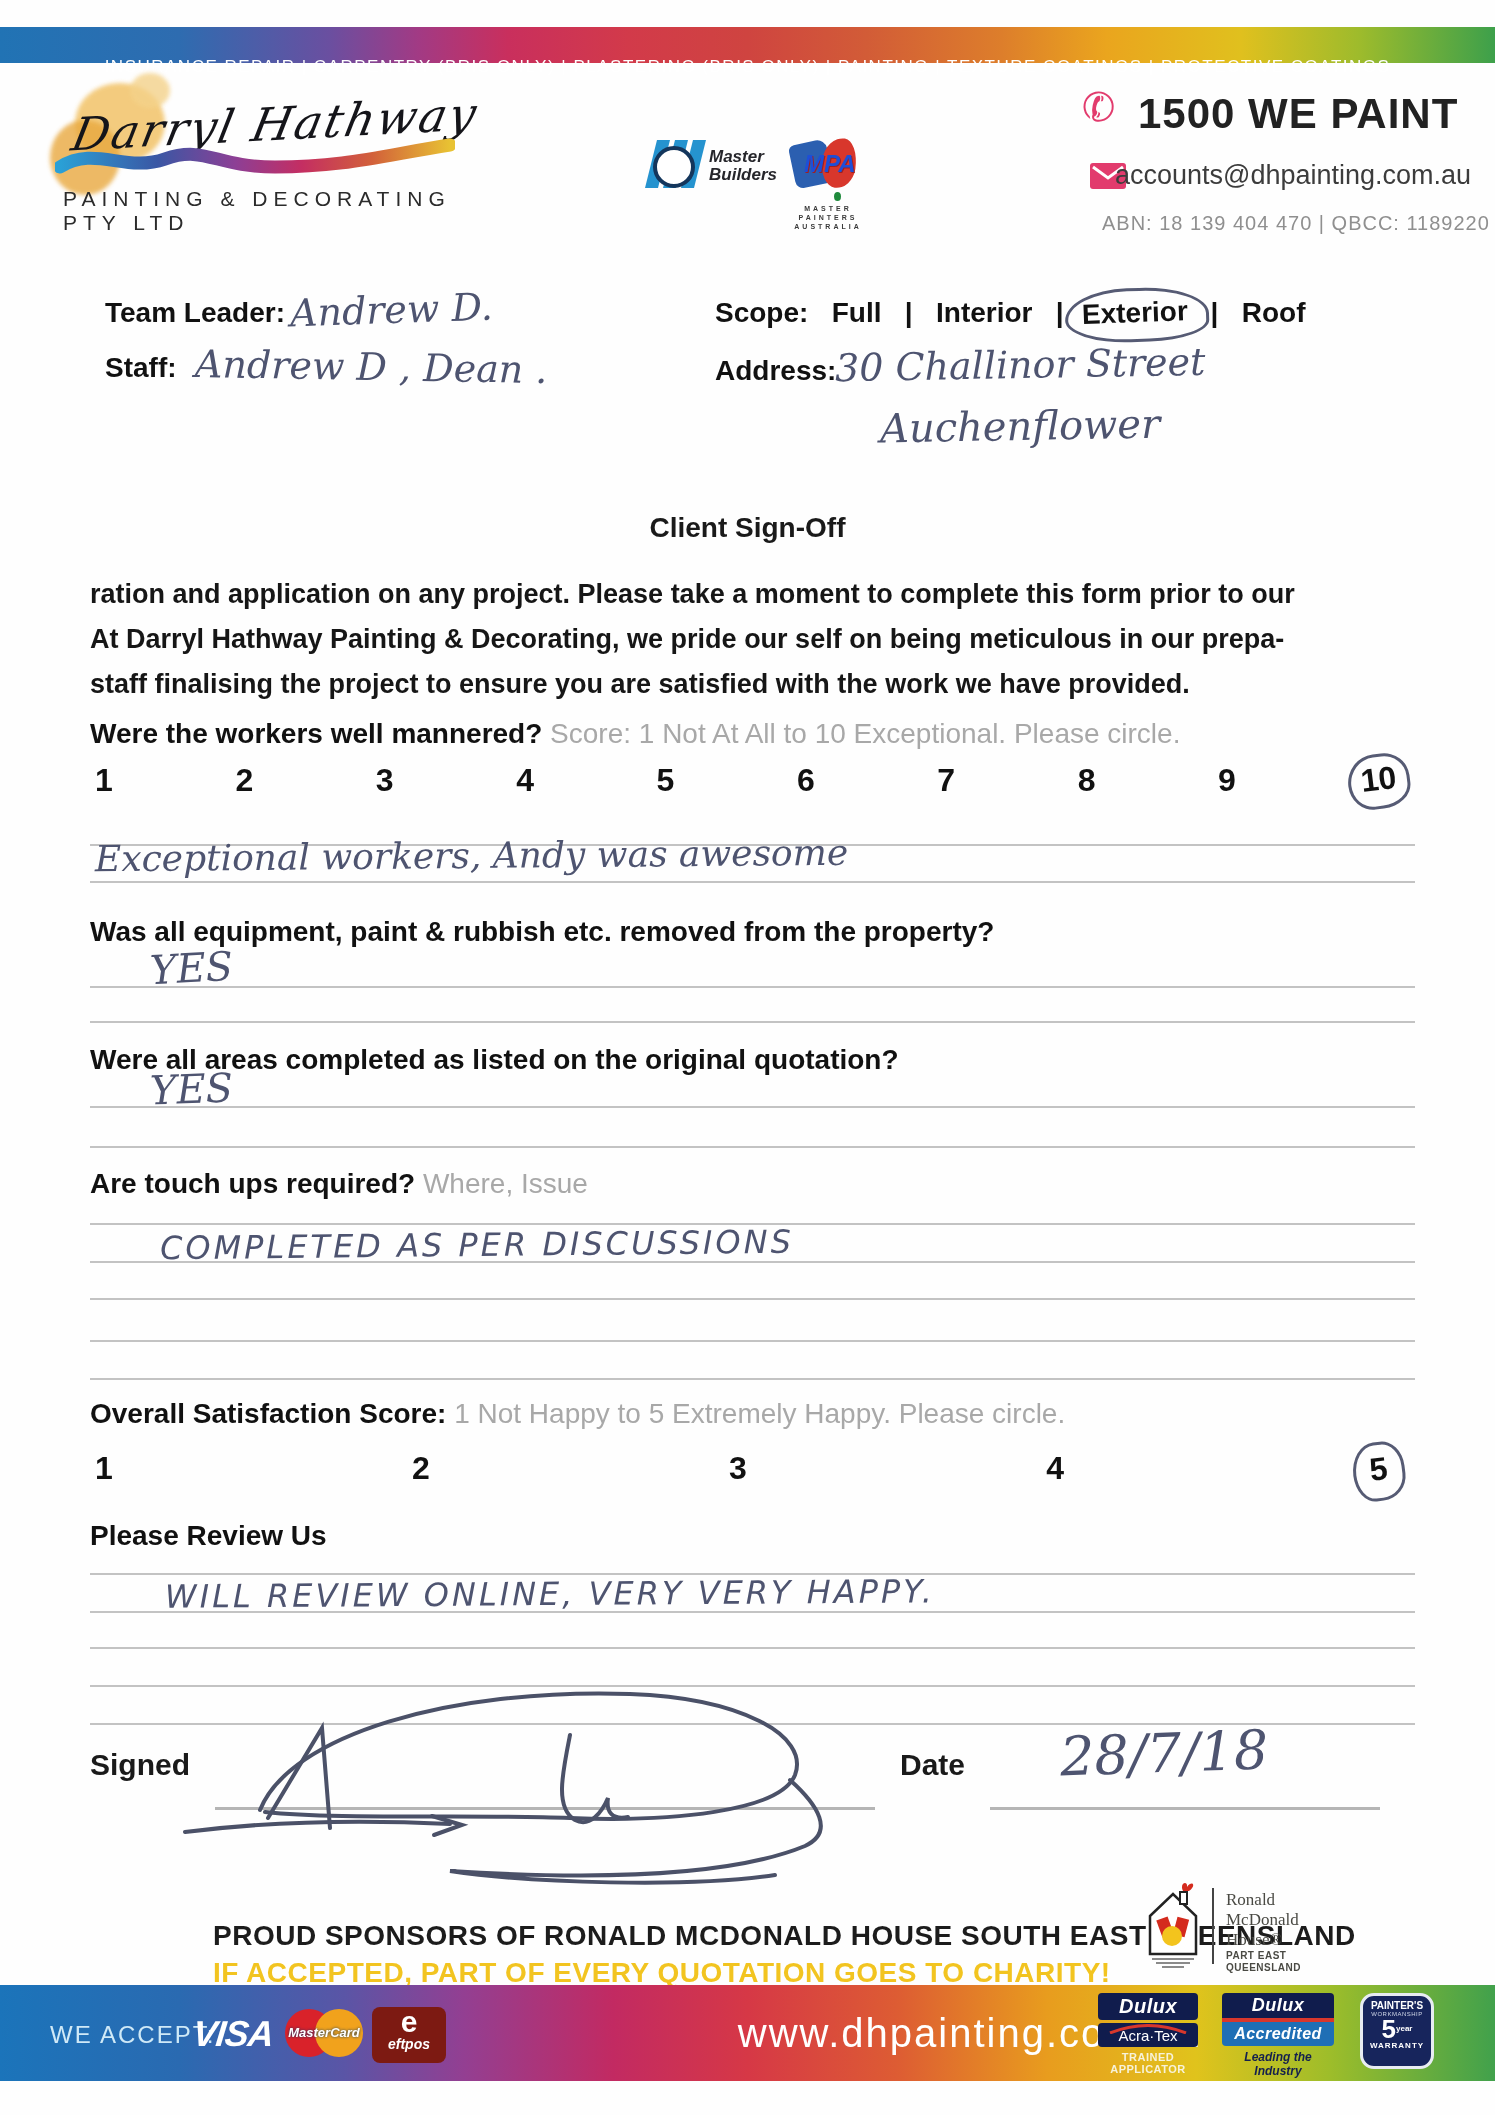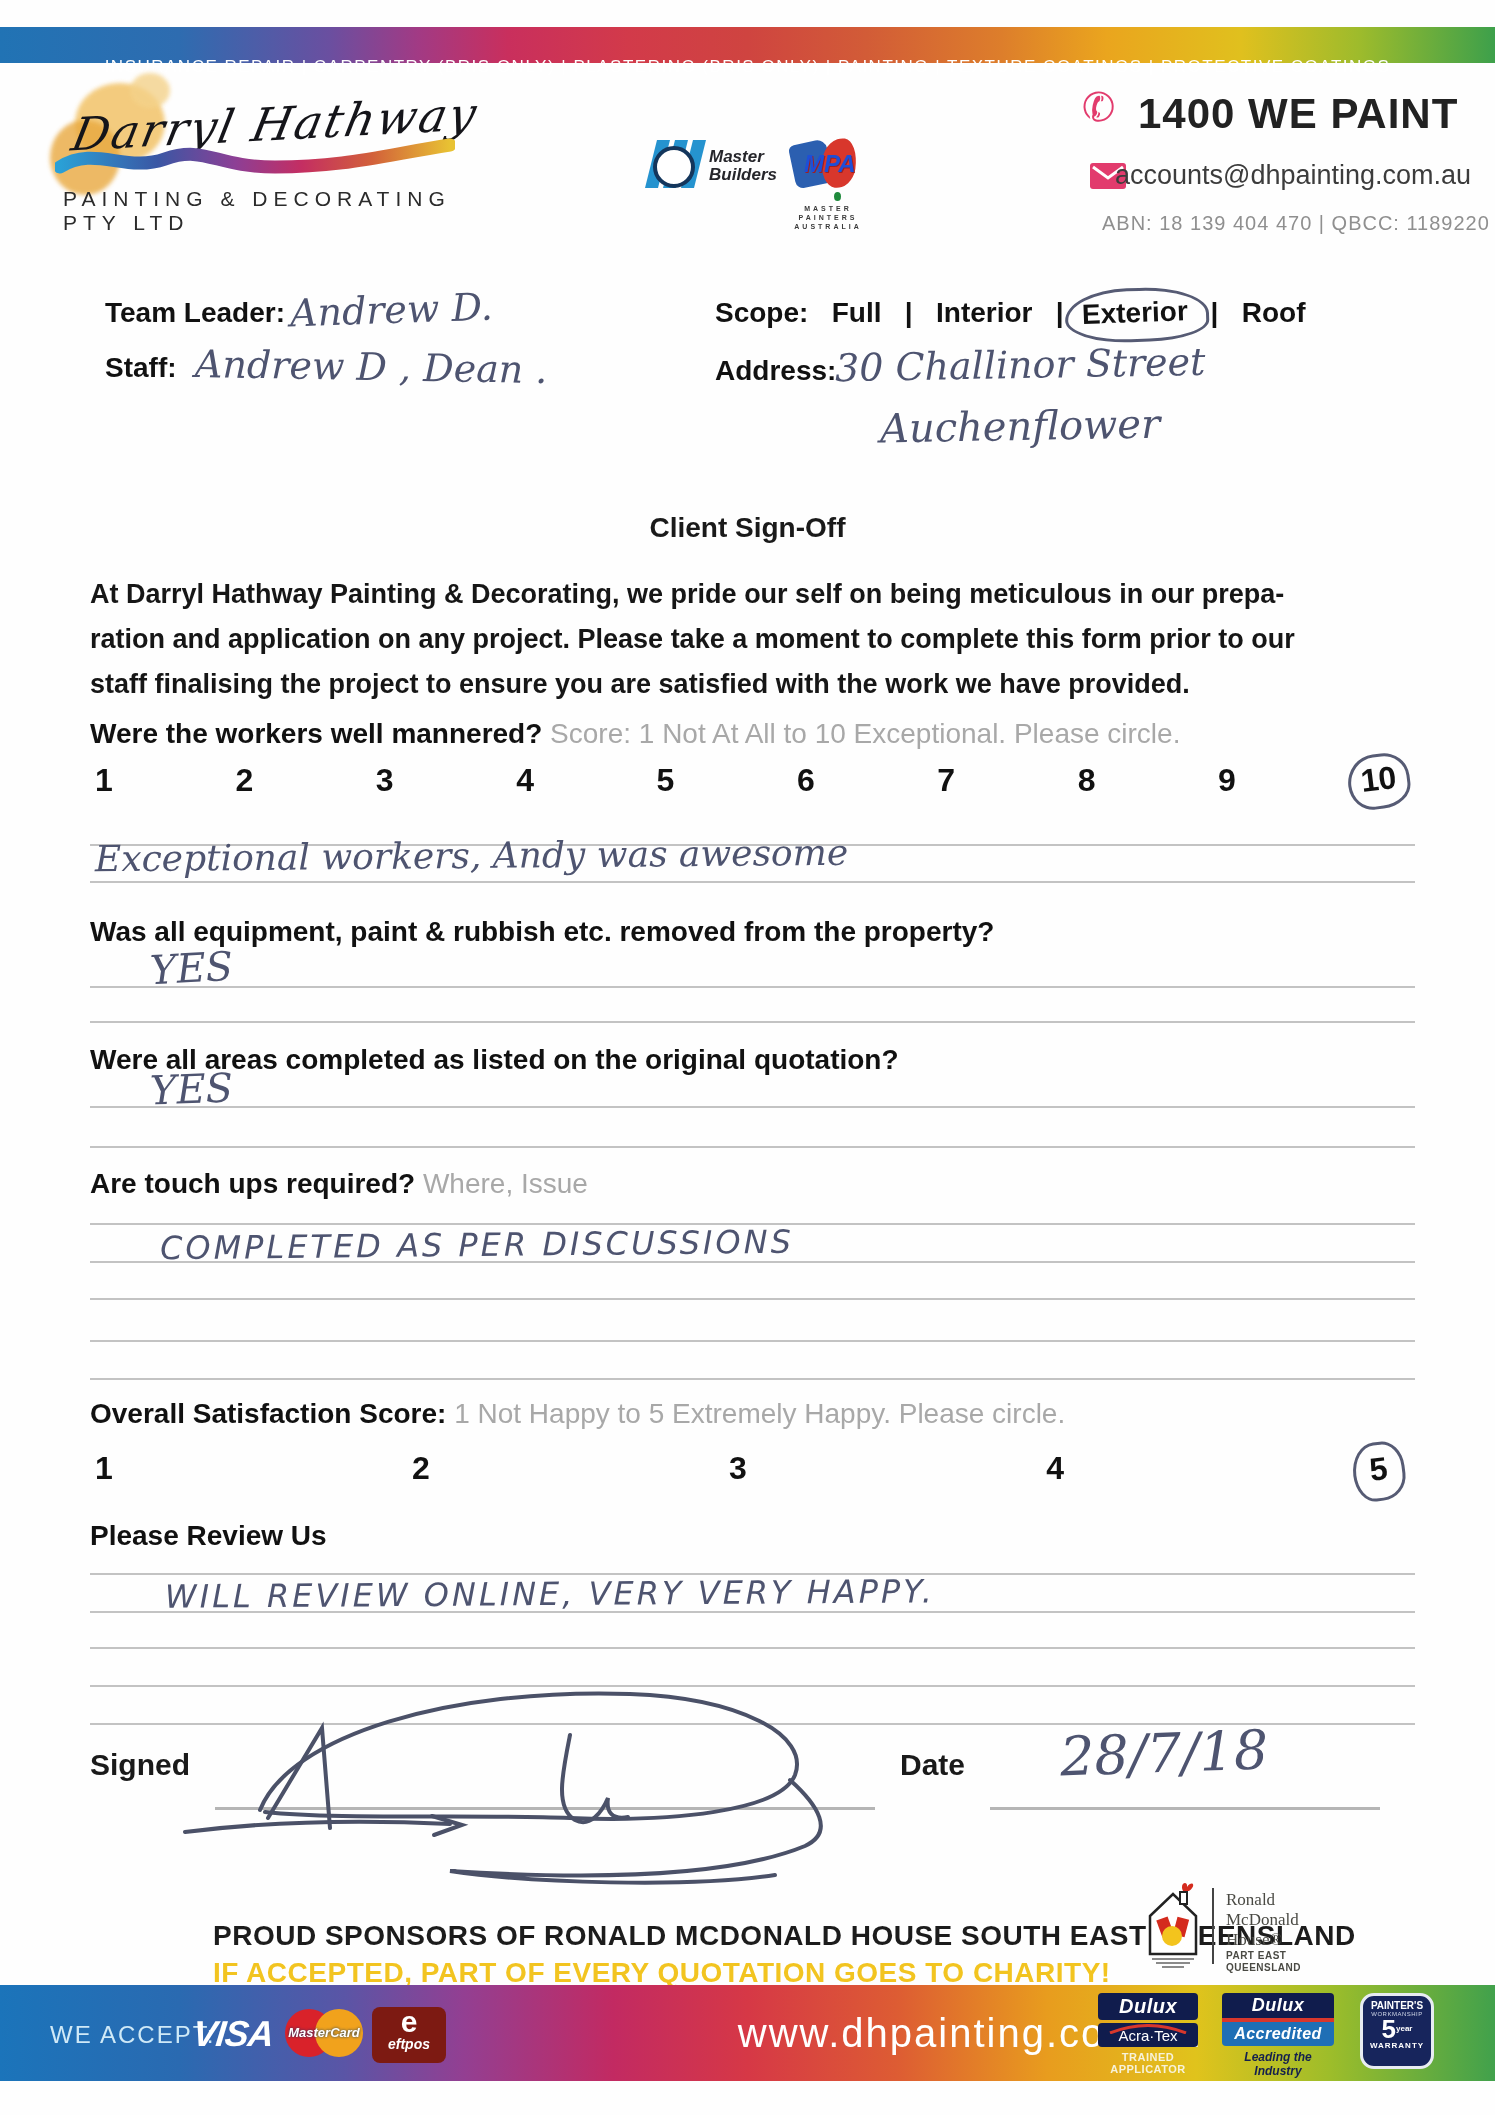--- a/index.html
+++ b/index.html
@@ -120,21 +120,21 @@
     <div class="mpa-word" style="left:14px;top:12px;">MPA</div>
     <div class="mpa-dot" style="left:44px;top:54px;"></div>
     <div class="abs mpa-sub" style="left:0;top:66px;width:76px;">
       <div>MASTER</div>
       <div>PAINTERS</div>
       <div>AUSTRALIA</div>
     </div>
   </div>
 
   <div class="abs pink-glyph" style="top:84px;left:1082px;font-size:40px;transform:rotate(-12deg);">✆</div>
-  <div class="abs phone-number" style="top:90px;left:1138px;">1400 WE PAINT</div>
+  <div class="abs phone-number" style="top:90px;left:1138px;">1500 WE PAINT</div>
   <svg class="abs" style="top:163px;left:1090px;" width="36" height="26" viewBox="0 0 36 26">
     <rect x="0" y="0" width="36" height="26" rx="3" fill="#e23b6d"></rect>
     <polyline points="3,4 18,15 33,4" fill="none" stroke="#fff" stroke-width="3"></polyline>
   </svg>
   <div class="abs email" style="top:160px;left:1115px;">accounts@dhpainting.com.au</div>
   <div class="abs abn" style="top:212px;left:1102px;">ABN: 18 139 404 470 | QBCC: 1189220</div>
 
   <div class="abs lbl" style="top:297px;left:105px;">Team Leader:</div>
   <div class="abs ink" style="top:288px;left:290px;font-size:38px;transform:rotate(-2deg);">Andrew D.</div>
   <div class="abs lbl" style="top:352px;left:105px;">Staff:</div>
@@ -150,22 +150,22 @@
     <span>|</span>&nbsp;&nbsp;
     <span>Roof</span>
   </div>
   <div class="abs lbl" style="top:355px;left:715px;">Address:</div>
   <div class="abs ink" style="top:343px;left:835px;font-size:38px;transform:rotate(-1deg);">30  Challinor  Street</div>
   <div class="abs ink" style="top:403px;left:880px;font-size:40px;transform:rotate(-1deg);">Auchenflower</div>
 
   <div class="abs" style="top:512px;left:0;width:1495px;text-align:center;font-size:28px;font-weight:700;">Client Sign-Off</div>
 
   <div class="abs para" style="top:572px;left:90px;width:1330px;">
+    <div>ration and application on any project.  Please take a moment to complete this form prior to our</div>
     <div>At Darryl Hathway Painting &amp; Decorating, we pride our self on being meticulous in our prepa-</div>
-    <div>ration and application on any project.  Please take a moment to complete this form prior to our</div>
     <div>staff finalising the project to ensure you are satisfied with the work we have provided.</div>
   </div>
 
   <div class="abs lbl" style="top:718px;left:90px;">
     <span>Were the workers well mannered?</span>
     <span class="hint">Score: 1 Not At All to 10 Exceptional. Please circle.</span>
   </div>
   <div class="abs score-row" style="top:762px;left:95px;width:1305px;">
     <span>1</span>
     <span>2</span>

